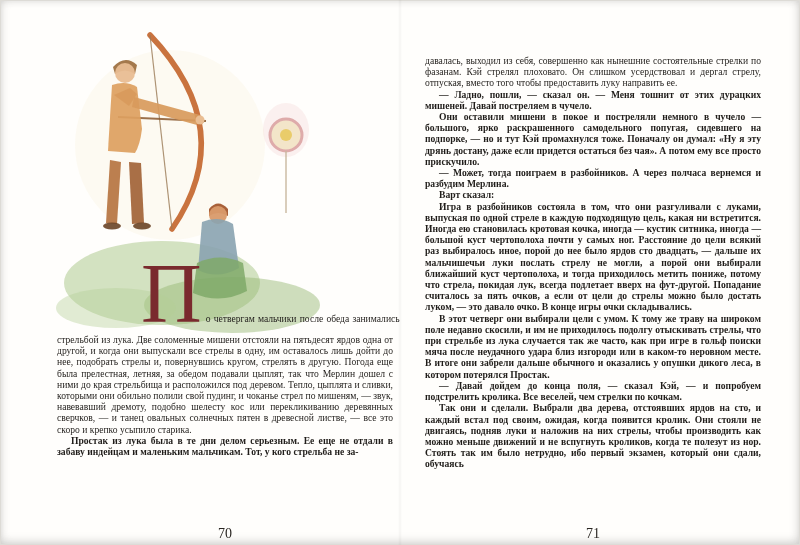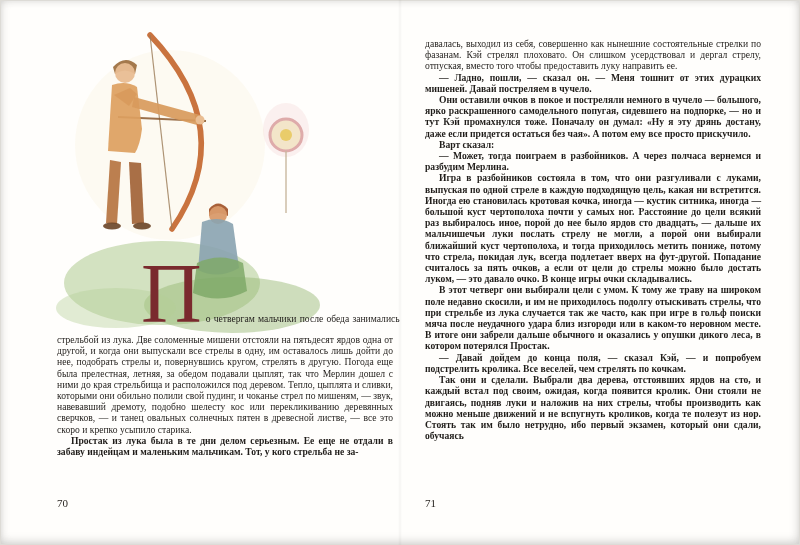--- a/index.html
+++ b/index.html
@@ -25,36 +25,36 @@
     background:linear-gradient(90deg,rgba(0,0,0,0),rgba(0,0,0,.04),rgba(0,0,0,0));
   }
   .para{
     margin:0;padding:0;
     text-align:justify;
     font-size:9.6px;line-height:11.2px;
     color:#201d1a;
   }
   .indent{text-indent:14px;font-weight:bold;}
   .left-text{position:absolute;left:57px;top:254px;width:336px;}
-  .right-text{position:absolute;left:425px;top:38px;width:336px;}
+  .right-text{position:absolute;left:425px;top:55px;width:336px;}
   .dropline{margin-left:84px;white-space:nowrap;}
   .dropcap{
     font-size:84px;line-height:80px;
     color:#7a2a2e;
     font-family:"Liberation Serif", serif;
   }
   .lead{
     display:inline-block;width:194px;margin-left:4px;
     font-size:9.6px;line-height:11.2px;
     text-align:justify;text-align-last:justify;
     color:#201d1a;vertical-align:baseline;
   }
   .folio{
-    position:absolute;top:497px;width:336px;text-align:left;
-    font-size:11px;color:#2a2622;
+    position:absolute;top:526px;width:336px;text-align:center;
+    font-size:14px;color:#2a2622;
   }
   .folio-left{left:57px;}
   .folio-right{left:425px;}
   .illus{position:absolute;left:50px;top:25px;}
 </style>
 </head>
 <body>
 
 <div class="spread">
 
@@ -114,24 +114,24 @@
       <p class="para indent">Простак из лука была в те дни делом серьезным. Ее еще не отдали в забаву индейцам и маленьким мальчикам. Тот, у кого стрельба не за-</p>
     </div>
 
     <div class="folio folio-left">70</div>
   </div>
 
   <div>
     <div class="right-text">
       <p class="para">давалась, выходил из себя, совершенно как нынешние состоятельные стрелки по фазанам. Кэй стрелял плоховато. Он слишком усердствовал и дергал стрелу, отпуская, вместо того чтобы предоставить луку направить ее.</p>
       <p class="para indent">— Ладно, пошли, — сказал он. — Меня тошнит от этих дурацких мишеней. Давай постреляем в чучело.</p>
-      <p class="para indent">Они оставили очков в покое и постреляли немного в чучело — большого, ярко раскрашенного самодельного попугая, сидевшего на подпорке, — но и тут Кэй промахнулся тоже. Поначалу он думал: «Ну я эту дрянь достану, даже если придется остаться без чая». А потом ему все просто прискучило.</p>
+      <p class="para indent">Они оставили мишени в покое и постреляли немного в чучело — большого, ярко раскрашенного самодельного попугая, сидевшего на подпорке, — но и тут Кэй промахнулся тоже. Поначалу он думал: «Ну я эту дрянь достану, даже если придется остаться без чая». А потом ему все просто прискучило.</p>
+      <p class="para indent">— Может, тогда поиграем в разбойников. А через полчаса вернемся и разбудим Мерлина.</p>
       <p class="para indent">Варт сказал:</p>
-      <p class="para indent">— Может, тогда поиграем в разбойников. А через полчаса вернемся и разбудим Мерлина.</p>
       <p class="para indent">Игра в разбойников состояла в том, что они разгуливали с луками, выпуская по одной стреле в каждую подходящую цель, какая ни встретится. Иногда ею становилась кротовая кочка, иногда — кустик ситника, иногда — большой куст чертополоха почти у самых ног. Расстояние до цели всякий раз выбиралось иное, порой до нее было ярдов сто двадцать, — дальше их мальчишечьи луки послать стрелу не могли, а порой они выбирали ближайший куст чертополоха, и тогда приходилось метить пониже, потому что стрела, покидая лук, всегда подлетает вверх на фут-другой. Попадание считалось за пять очков, а если от цели до стрелы можно было достать луком, — это давало очко. В конце игры очки складывались.</p>
       <p class="para indent">В этот четверг они выбирали цели с умом. К тому же траву на широком поле недавно скосили, и им не приходилось подолгу отыскивать стрелы, что при стрельбе из лука случается так же часто, как при игре в гольф поиски мяча после неудачного удара близ изгороди или в каком-то неровном месте. В итоге они забрели дальше обычного и оказались у опушки дикого леса, в котором потерялся Простак.</p>
-      <p class="para indent">— Давай дойдем до конца поля, — сказал Кэй, — и попробуем подстрелить кролика. Все веселей, чем стрелять по кочкам.</p>
+      <p class="para indent">— Давай дойдем до конца поля, — сказал Кэй, — и попробуем подстрелить кролика. Все веселей, чем стрелки по кочкам.</p>
       <p class="para indent">Так они и сделали. Выбрали два дерева, отстоявших ярдов на сто, и каждый встал под своим, ожидая, когда появится кролик. Они стояли не двигаясь, подняв луки и наложив на них стрелы, чтобы производить как можно меньше движений и не вспугнуть кроликов, когда те полезут из нор. Стоять так им было нетрудно, ибо первый экзамен, который они сдали, обучаясь</p>
     </div>
     <div class="folio folio-right">71</div>
   </div>
 
 </div>
 
 </body></html>

